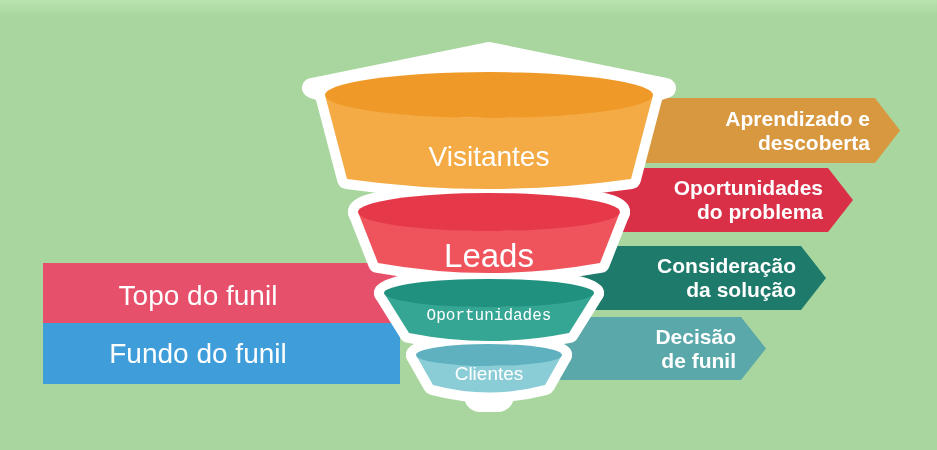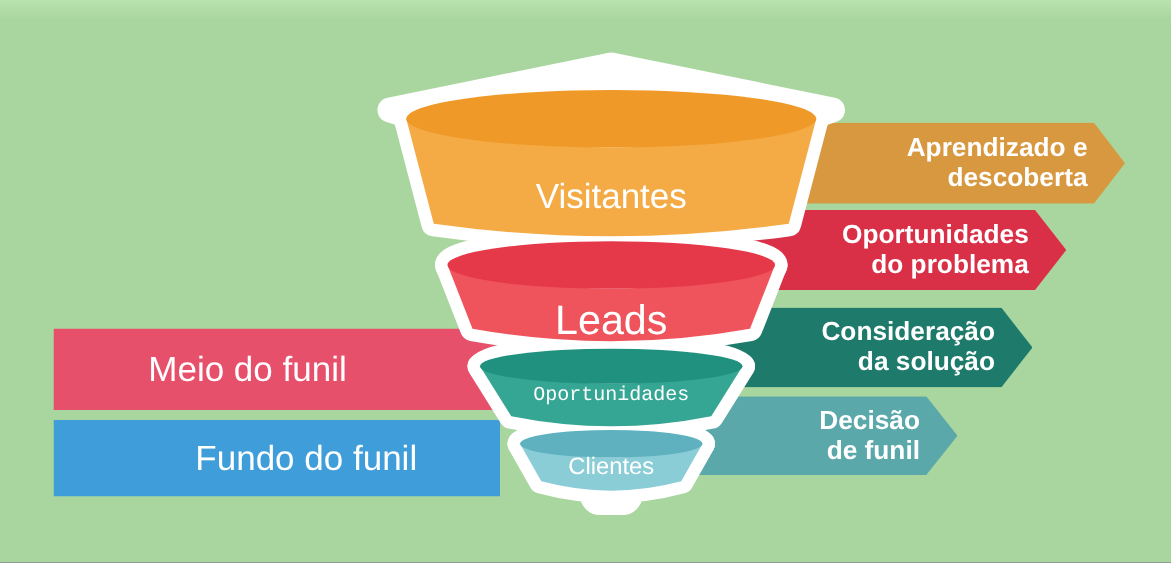--- a/index.html
+++ b/index.html
@@ -32,23 +32,23 @@
   .fl-1{top:237px;font-size:33px;}
   .fl-2{top:307px;font-size:16px;font-family:Liberation Mono, monospace;}
   .fl-3{top:363px;font-size:19px;}
 </style>
 </head>
 <body>
 
 <div id="stage">
 
   <div class="bar" style="top: 263px; height: 65px; background-color: rgb(230, 80, 107);">
-    <div class="bar-label">Meio do funil</div>
+    <div class="bar-label">Topo do funil</div>
   </div>
-  <div class="bar" style="top: 336px; height: 61px; background-color: rgb(63, 158, 217); justify-content: flex-end;">
+  <div class="bar" style="top: 323px; height: 61px; background-color: rgb(63, 158, 217);">
     <div class="bar-label">Fundo do funil</div>
   </div>
 
   <div class="arrow" style="left: 556px; top: 98px; width: 344px; height: 65px; background-color: rgb(216, 152, 64);">
     <div class="arrow-label">Aprendizado e
 descoberta</div>
   </div>
   <div class="arrow" style="left: 552px; top: 168px; width: 301px; height: 64px; background-color: rgb(217, 48, 72);">
     <div class="arrow-label">Oportunidades
 do problema</div>

